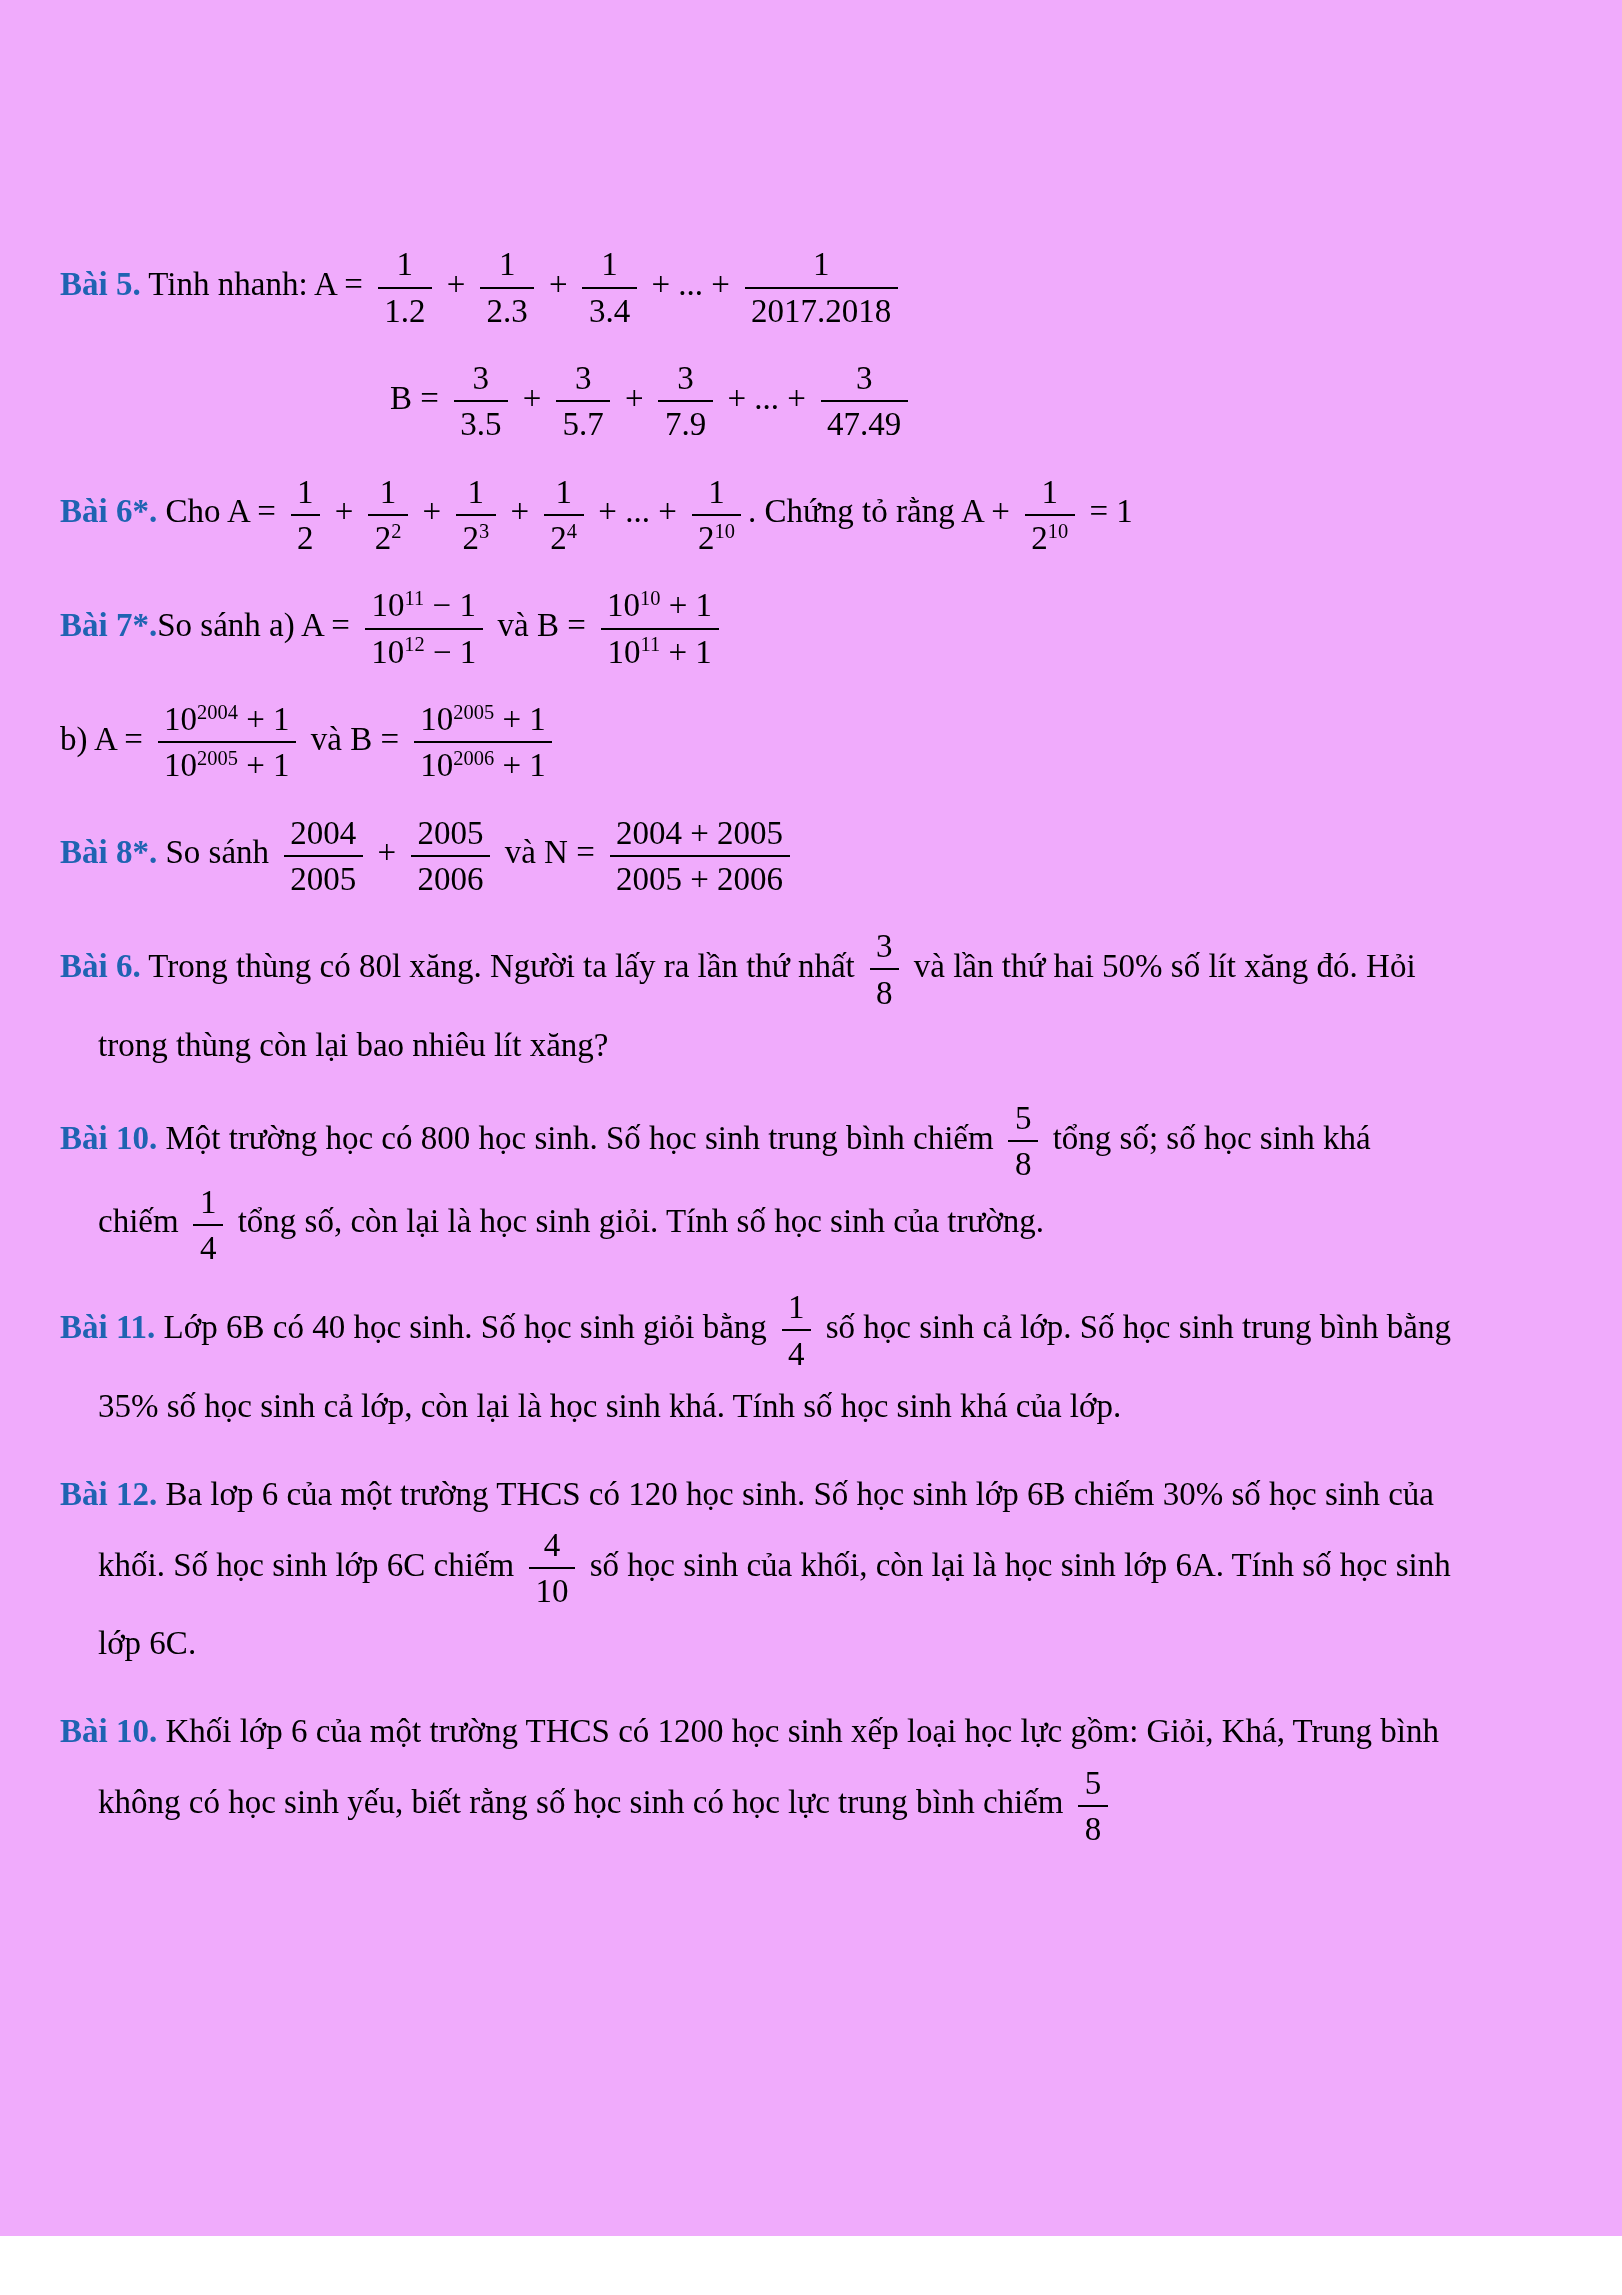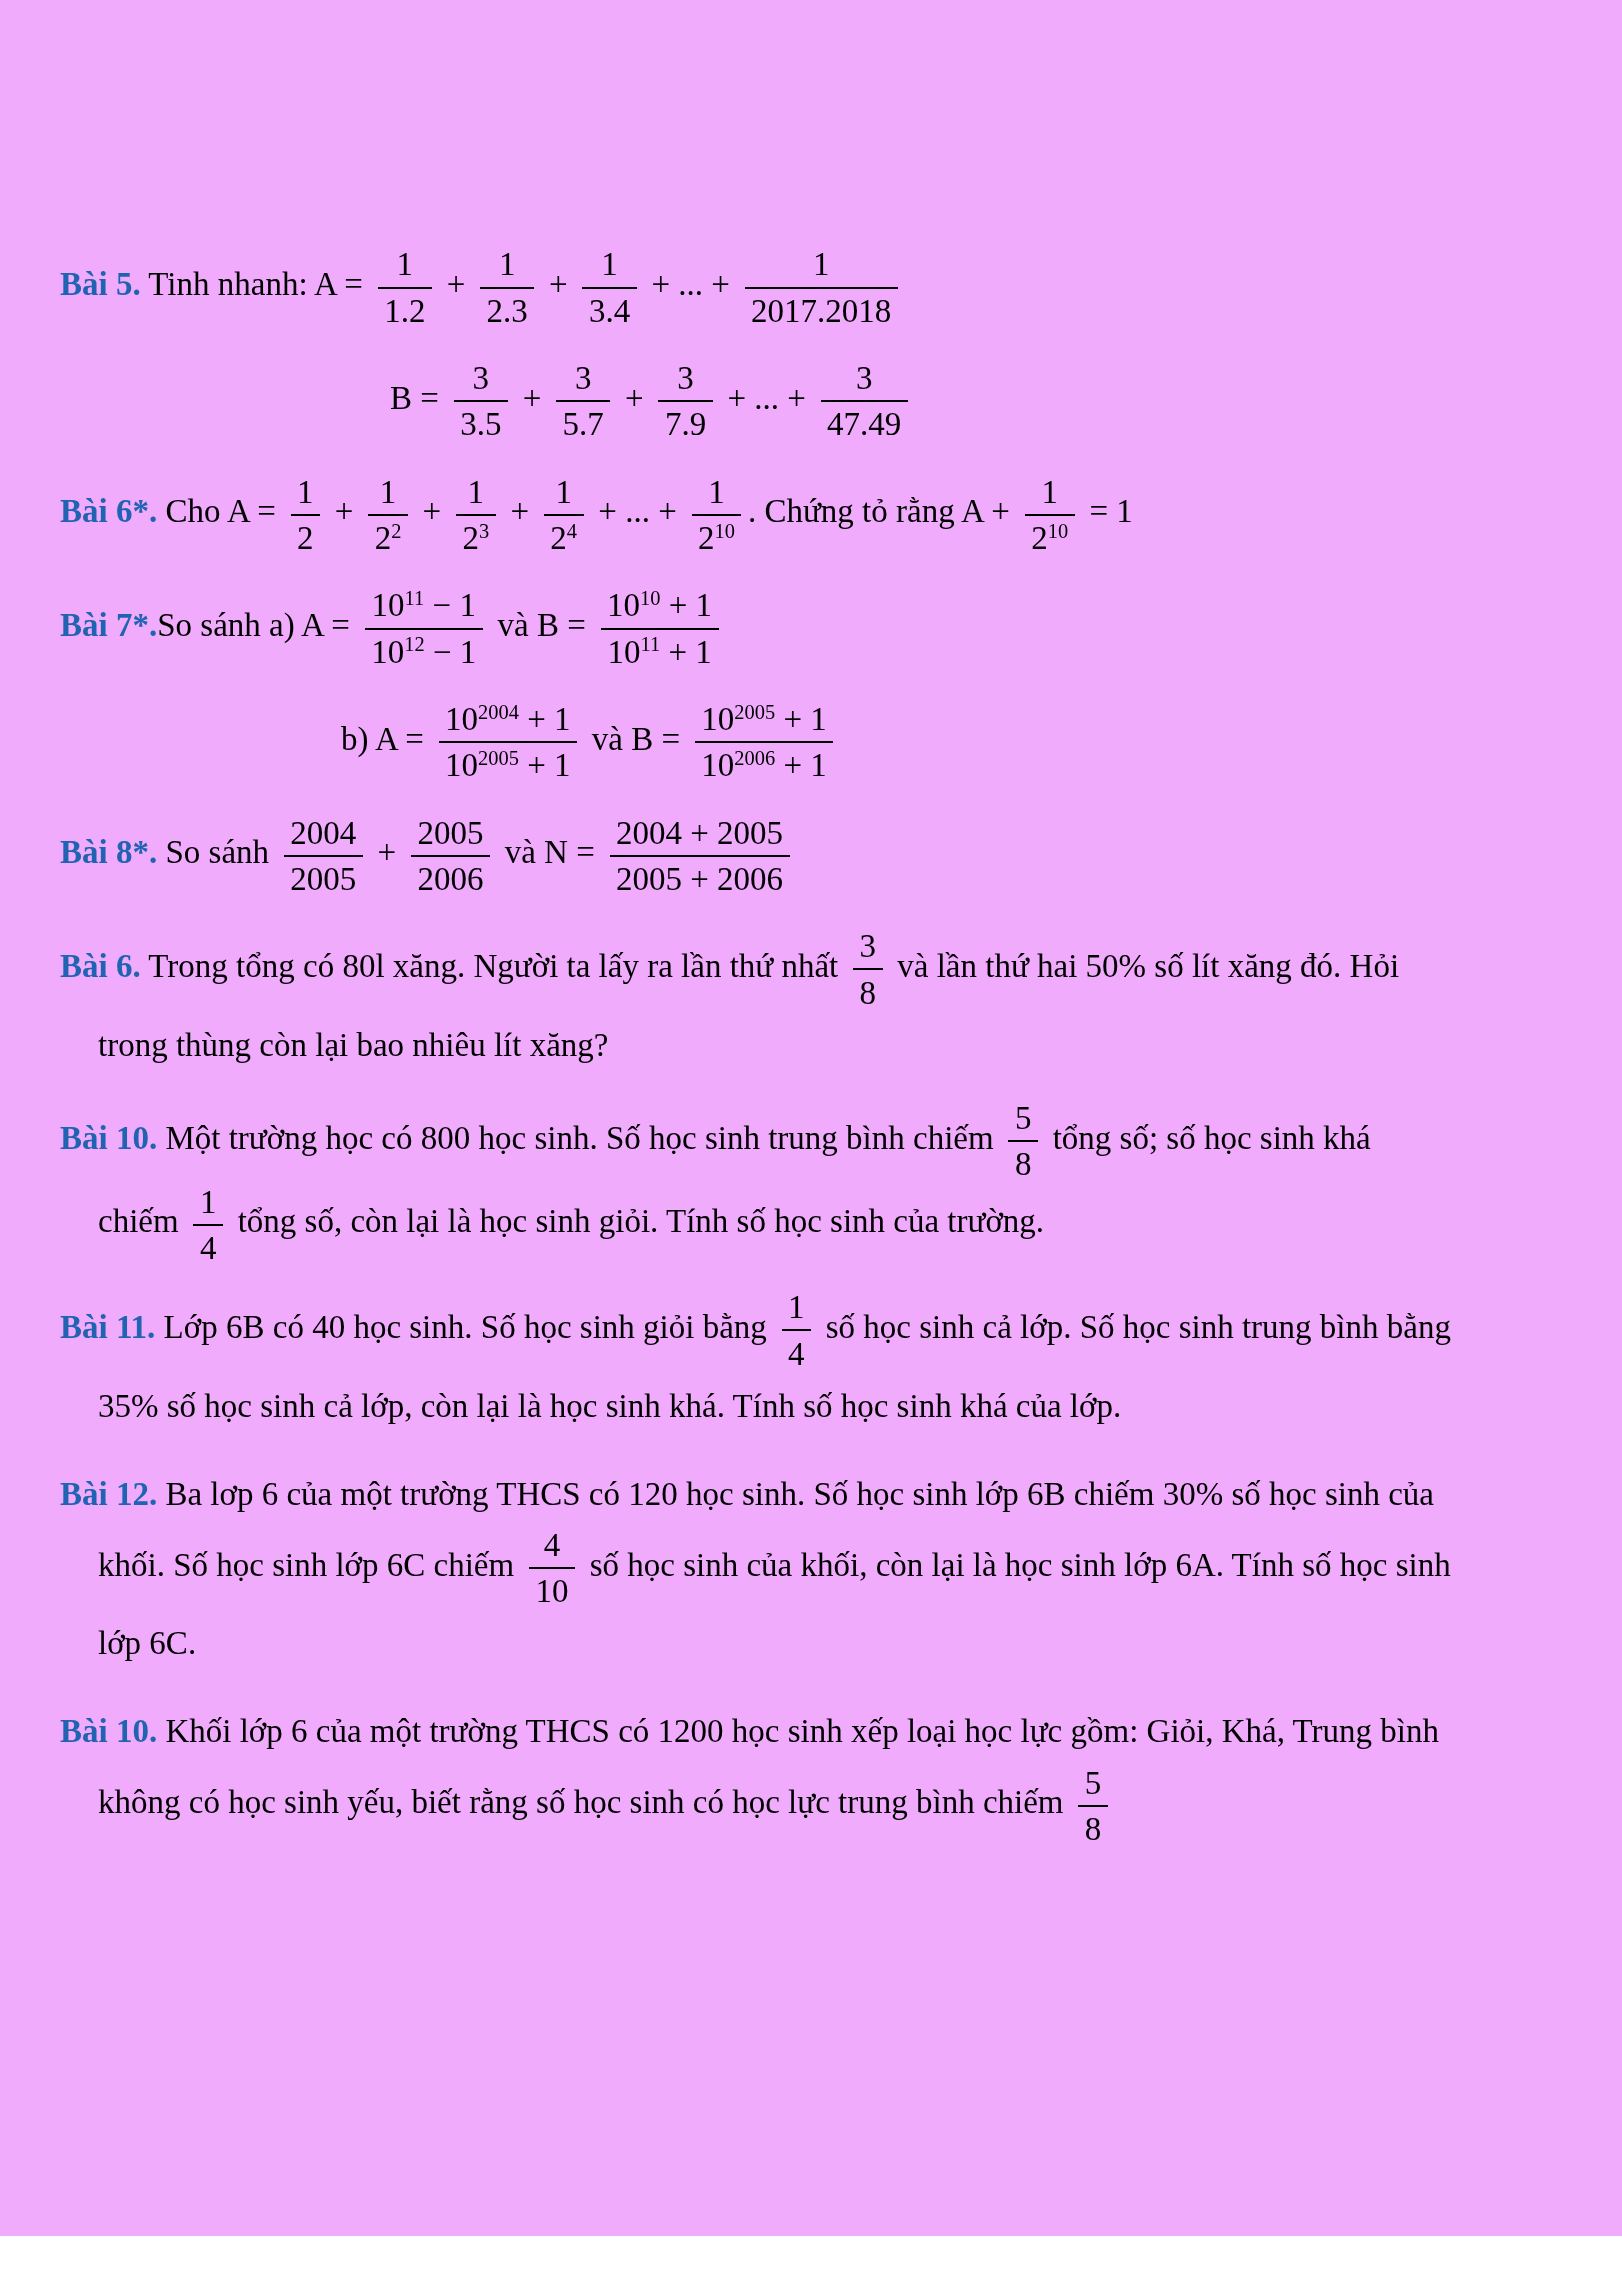--- a/index.html
+++ b/index.html
@@ -9,21 +9,21 @@
     width:1623px;height:2236px;
     box-sizing:border-box;
     padding:216px 164px 0 60px;
     background:#f0abfc;
     overflow:hidden;
     font-size:33px;
   }
   .problem{margin-bottom:22px;}
   .line{margin:30px 0;}
   .math-line{white-space:nowrap;}
-  .indent-1{margin-left:281px;}
+  .indent-1{}
   .indent-2{margin-left:330px;}
   .para{line-height:2.0;padding-left:38px;text-indent:-38px;margin:17px 0;}
   .label{color:var(--accent,#1f63b2);font-weight:bold;}
   .frac{
     display:inline-block;
     vertical-align:middle;
     text-align:center;
     margin:0 6.5px;
     text-indent:0;
     line-height:1.05;
@@ -45,21 +45,21 @@
         <div class="line math-line"><span class="label">Bài 6*.</span><span class="run"> Cho  A = </span><span class="frac"><span class="num"><span class="run">1</span></span><span class="den"><span class="run">2</span></span></span><span class="run"> + </span><span class="frac"><span class="num"><span class="run">1</span></span><span class="den"><span class="run">2</span><sup class="exp">2</sup></span></span><span class="run"> + </span><span class="frac"><span class="num"><span class="run">1</span></span><span class="den"><span class="run">2</span><sup class="exp">3</sup></span></span><span class="run"> + </span><span class="frac"><span class="num"><span class="run">1</span></span><span class="den"><span class="run">2</span><sup class="exp">4</sup></span></span><span class="run"> + ... + </span><span class="frac"><span class="num"><span class="run">1</span></span><span class="den"><span class="run">2</span><sup class="exp">10</sup></span></span><span class="run">. Chứng tỏ rằng  A + </span><span class="frac"><span class="num"><span class="run">1</span></span><span class="den"><span class="run">2</span><sup class="exp">10</sup></span></span><span class="run"> = 1</span></div>
       </div>
       <div class="problem">
         <div class="line math-line"><span class="label">Bài 7*.</span><span class="run">So sánh a)  A = </span><span class="frac"><span class="num"><span class="run">10</span><sup class="exp">11</sup><span class="run"> − 1</span></span><span class="den"><span class="run">10</span><sup class="exp">12</sup><span class="run"> − 1</span></span></span><span class="run"> và </span><span class="run">B = </span><span class="frac"><span class="num"><span class="run">10</span><sup class="exp">10</sup><span class="run"> + 1</span></span><span class="den"><span class="run">10</span><sup class="exp">11</sup><span class="run"> + 1</span></span></span></div>
         <div class="line math-line indent-1"><span class="run">b) A = </span><span class="frac"><span class="num"><span class="run">10</span><sup class="exp">2004</sup><span class="run"> + 1</span></span><span class="den"><span class="run">10</span><sup class="exp">2005</sup><span class="run"> + 1</span></span></span><span class="run"> và B = </span><span class="frac"><span class="num"><span class="run">10</span><sup class="exp">2005</sup><span class="run"> + 1</span></span><span class="den"><span class="run">10</span><sup class="exp">2006</sup><span class="run"> + 1</span></span></span></div>
       </div>
       <div class="problem">
         <div class="line math-line"><span class="label">Bài 8*.</span><span class="run"> So sánh </span><span class="frac"><span class="num"><span class="run">2004</span></span><span class="den"><span class="run">2005</span></span></span><span class="run"> + </span><span class="frac"><span class="num"><span class="run">2005</span></span><span class="den"><span class="run">2006</span></span></span><span class="run"> và N = </span><span class="frac"><span class="num"><span class="run">2004 + 2005</span></span><span class="den"><span class="run">2005 + 2006</span></span></span></div>
       </div>
       <div class="problem">
-        <div class="para"><span class="label">Bài 6.</span><span class="run"> Trong tổng có 80l xăng. Người ta lấy ra lần thứ nhất </span><span class="frac"><span class="num"><span class="run">3</span></span><span class="den"><span class="run">8</span></span></span><span class="run"> và lần thứ hai 50% số lít xăng đó. Hỏi trong thùng còn lại bao nhiêu lít xăng?</span></div>
+        <div class="para"><span class="label">Bài 6.</span><span class="run"> Trong thùng có 80l xăng. Người ta lấy ra lần thứ nhất </span><span class="frac"><span class="num"><span class="run">3</span></span><span class="den"><span class="run">8</span></span></span><span class="run"> và lần thứ hai 50% số lít xăng đó. Hỏi trong thùng còn lại bao nhiêu lít xăng?</span></div>
       </div>
       <div class="problem">
         <div class="para"><span class="label">Bài 10.</span><span class="run"> Một trường học có 800 học sinh. Số học sinh trung bình chiếm </span><span class="frac"><span class="num"><span class="run">5</span></span><span class="den"><span class="run">8</span></span></span><span class="run"> tổng số; số học sinh khá chiếm </span><span class="frac"><span class="num"><span class="run">1</span></span><span class="den"><span class="run">4</span></span></span><span class="run"> tổng số, còn lại là học sinh giỏi. Tính số học sinh của trường.</span></div>
       </div>
       <div class="problem">
         <div class="para"><span class="label">Bài 11.</span><span class="run"> Lớp 6B có 40 học sinh. Số học sinh giỏi bằng </span><span class="frac"><span class="num"><span class="run">1</span></span><span class="den"><span class="run">4</span></span></span><span class="run"> số học sinh cả lớp. Số học sinh trung bình bằng 35% số học sinh cả lớp, còn lại là học sinh khá. Tính số học sinh khá của lớp.</span></div>
       </div>
       <div class="problem">
         <div class="para"><span class="label">Bài 12.</span><span class="run"> Ba lơp 6 của một trường THCS có 120 học sinh. Số học sinh lớp 6B chiếm 30% số học sinh của khối. Số học sinh lớp 6C chiếm </span><span class="frac"><span class="num"><span class="run">4</span></span><span class="den"><span class="run">10</span></span></span><span class="run"> số học sinh của khối, còn lại là học sinh lớp 6A. Tính số học sinh lớp 6C.</span></div>
       </div>

